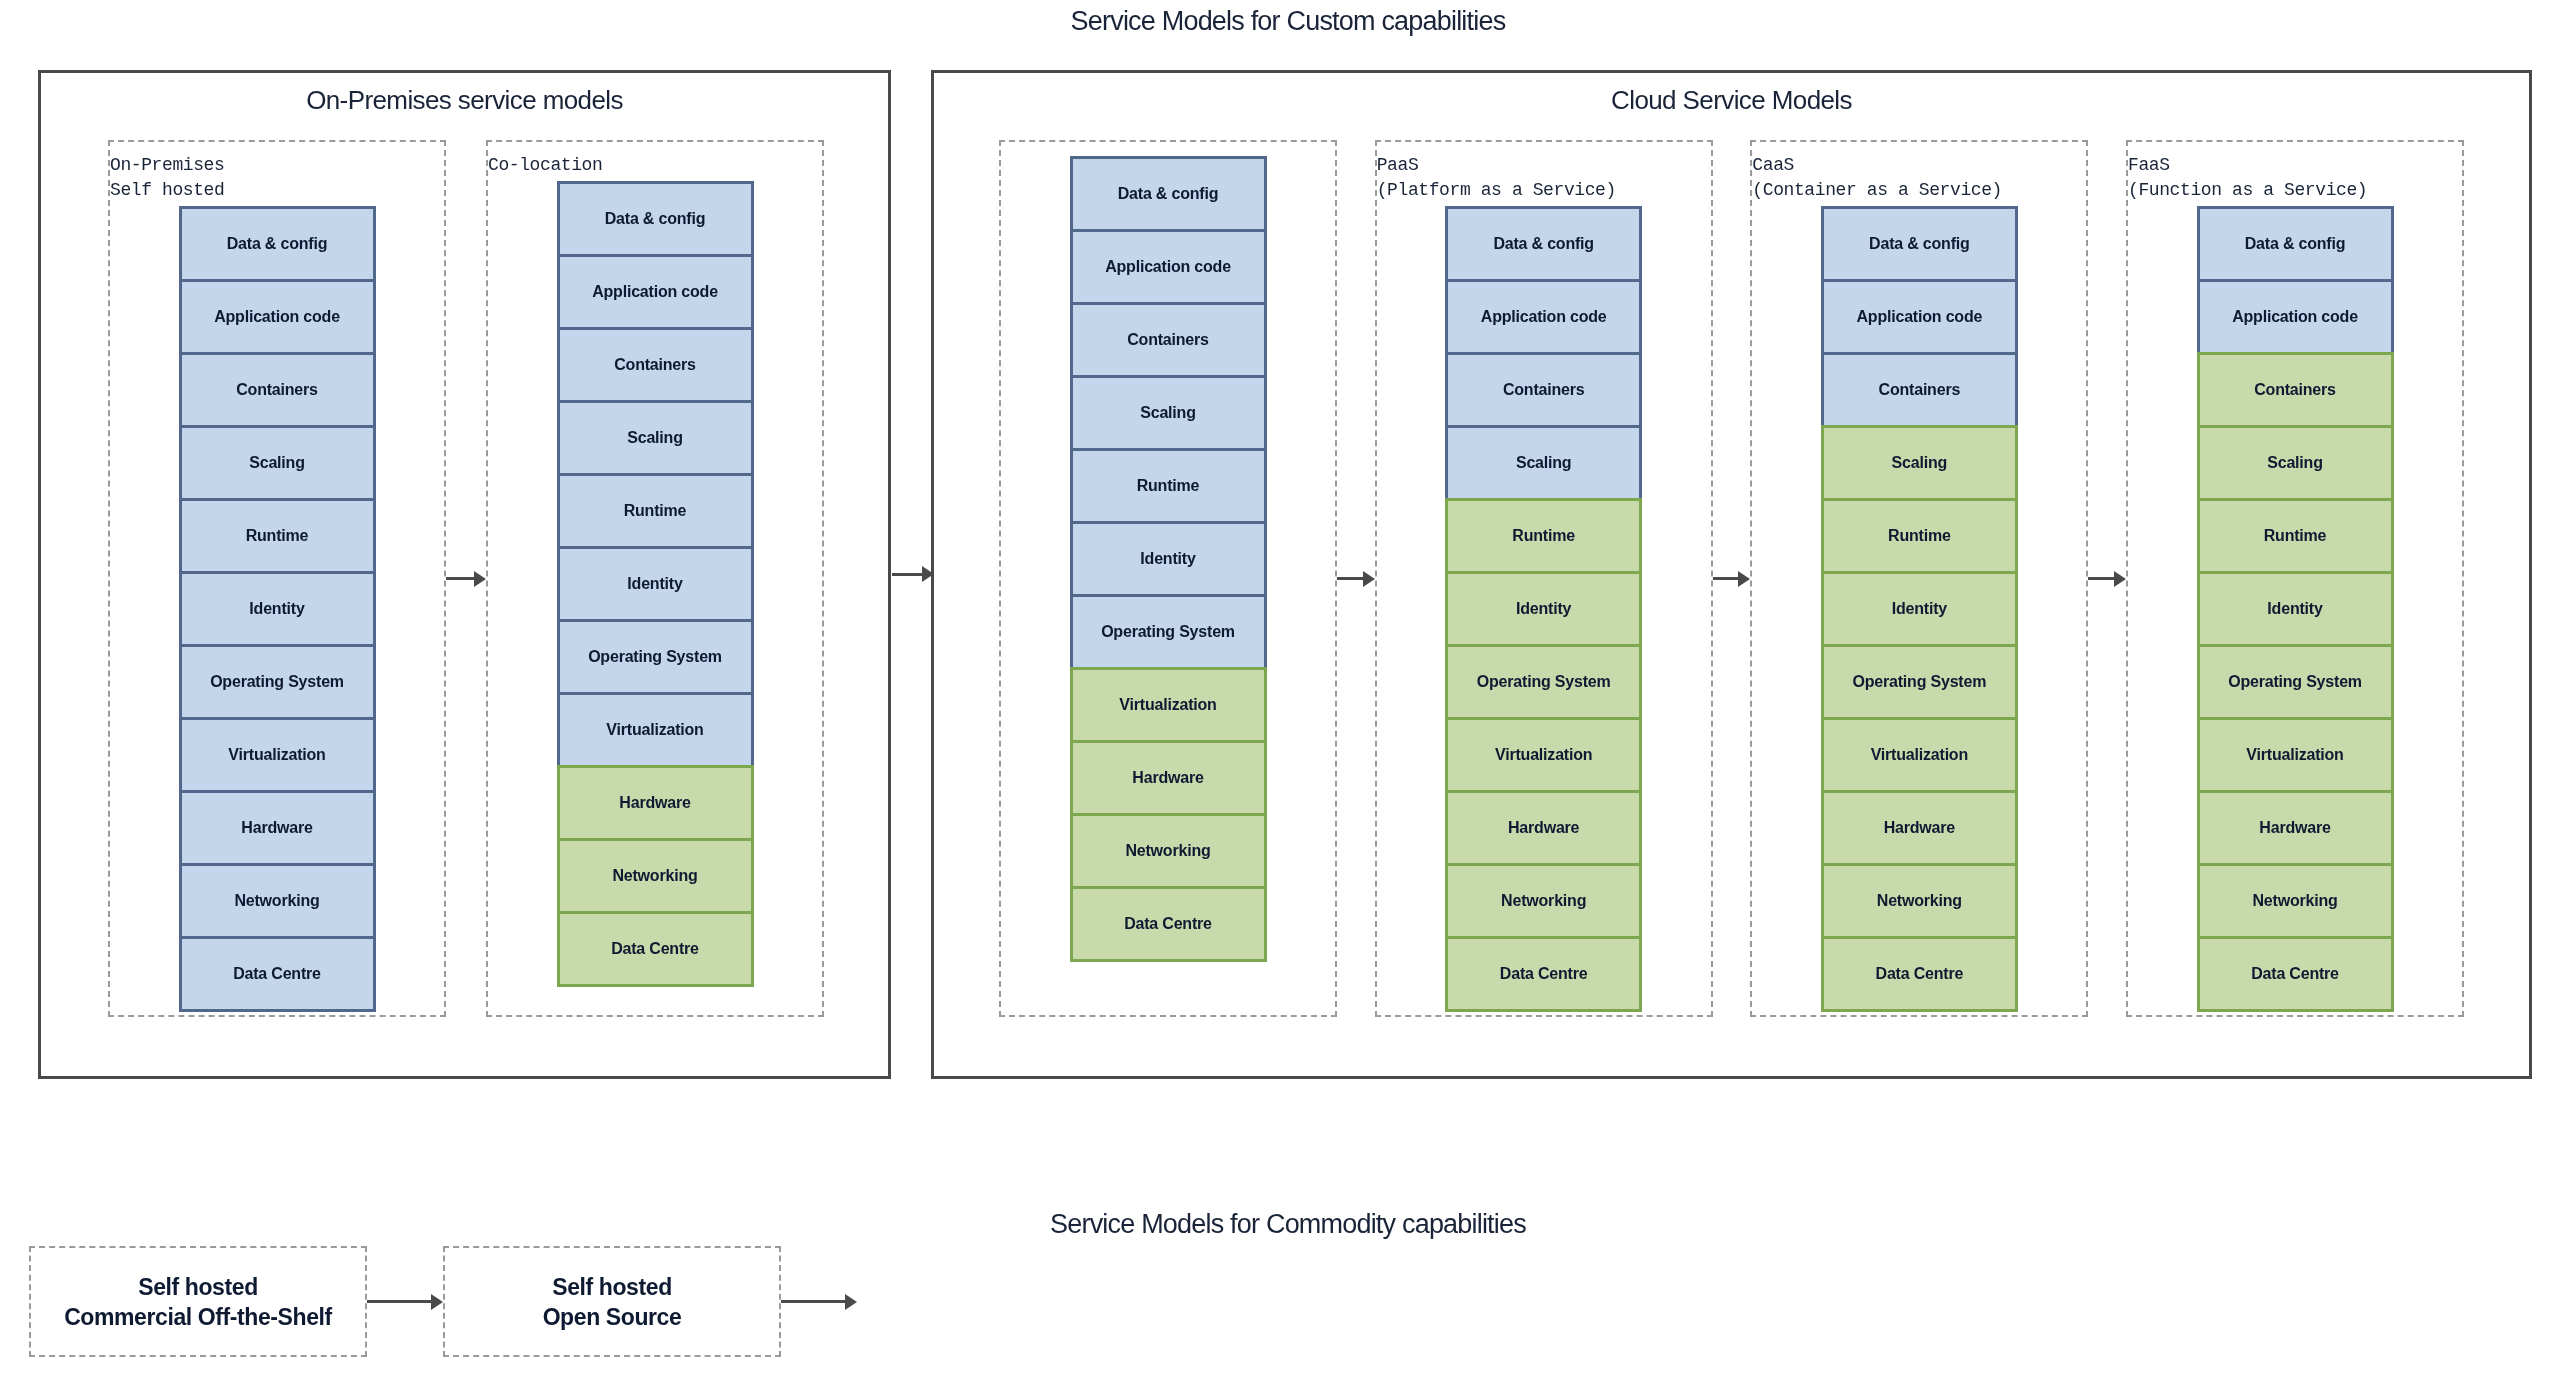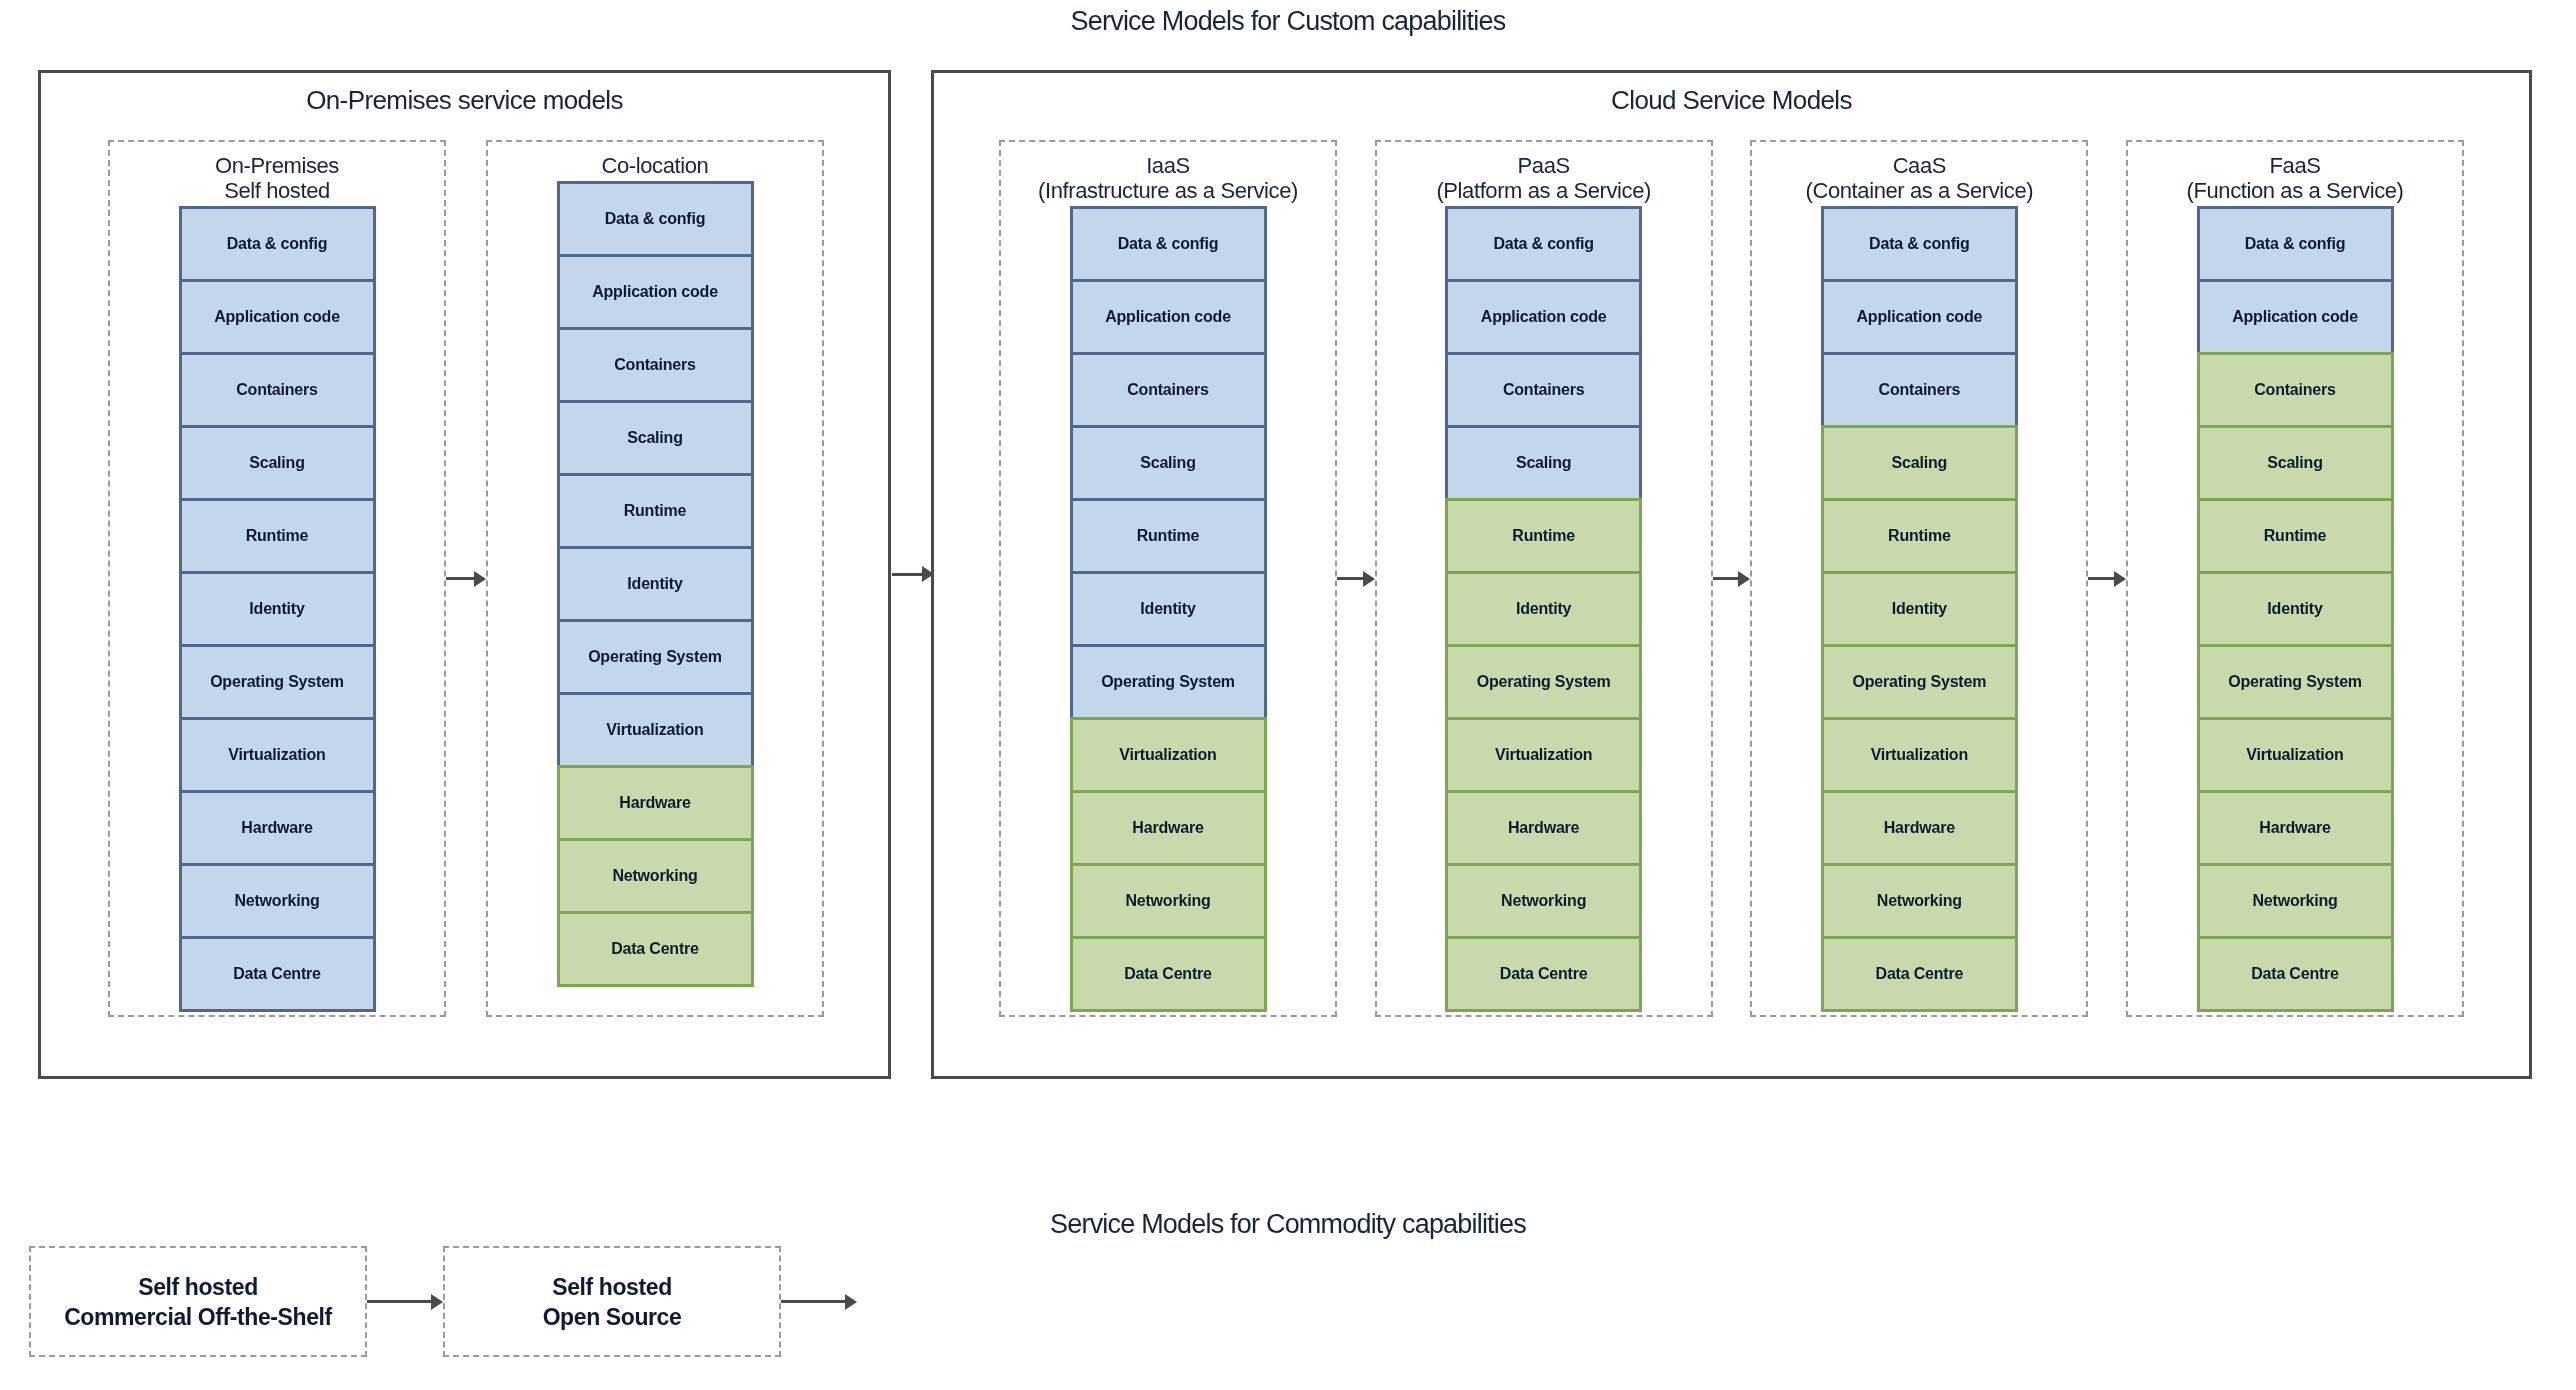--- a/index.html
+++ b/index.html
@@ -30,21 +30,21 @@
   .columns-row{
     position:absolute; left:0; right:0; top:67px; height:877px; display:flex;
   }
   .group-box.left .columns-row{padding:0 64px 0 67px;}
   .group-box.cloud .columns-row{padding:0 65px;}
   .service-column{
     flex:none; width:338px; height:877px;
     border:2.3px dashed var(--dashed-border); padding-top:10.6px;
   }
   .column-header{
-    text-align:center; font-size:22px; line-height:25px; letter-spacing:-0.4px;
+    font-size:18px; line-height:25px; letter-spacing:-0.4px;font-family:Liberation Mono, monospace;
   }
   .layer-stack{width:197px; margin:3px auto 0;}
   .layer-cell{
     height:76px; border:3px solid; display:flex; align-items:center; justify-content:center;
     font-size:16px; font-weight:bold; letter-spacing:-0.2px; text-align:center;
     color:var(--cell-text);
   }
   .layer-cell + .layer-cell{margin-top:-3px;text-align:center;}
   .layer-cell.blue{background:var(--blue-fill); border-color:var(--blue-border);}
   .layer-cell.green{background:var(--green-fill); border-color:var(--green-border);}
@@ -123,24 +123,20 @@
           <div class="layer-cell green">Data Centre</div>
         </div>
   </div>
     </div>
 </div>
 
 <div class="group-box cloud">
   <div class="group-label">Cloud Service Models</div>
   <div class="columns-row">
       <div class="service-column">
-    <div class="column-header">
-          <div>IaaS</div>
-          <div>(Infrastructure as a Service)</div>
-        </div>
     <div class="layer-stack">
           <div class="layer-cell blue">Data &amp; config</div>
           <div class="layer-cell blue">Application code</div>
           <div class="layer-cell blue">Containers</div>
           <div class="layer-cell blue">Scaling</div>
           <div class="layer-cell blue">Runtime</div>
           <div class="layer-cell blue">Identity</div>
           <div class="layer-cell blue">Operating System</div>
           <div class="layer-cell green">Virtualization</div>
           <div class="layer-cell green">Hardware</div>

